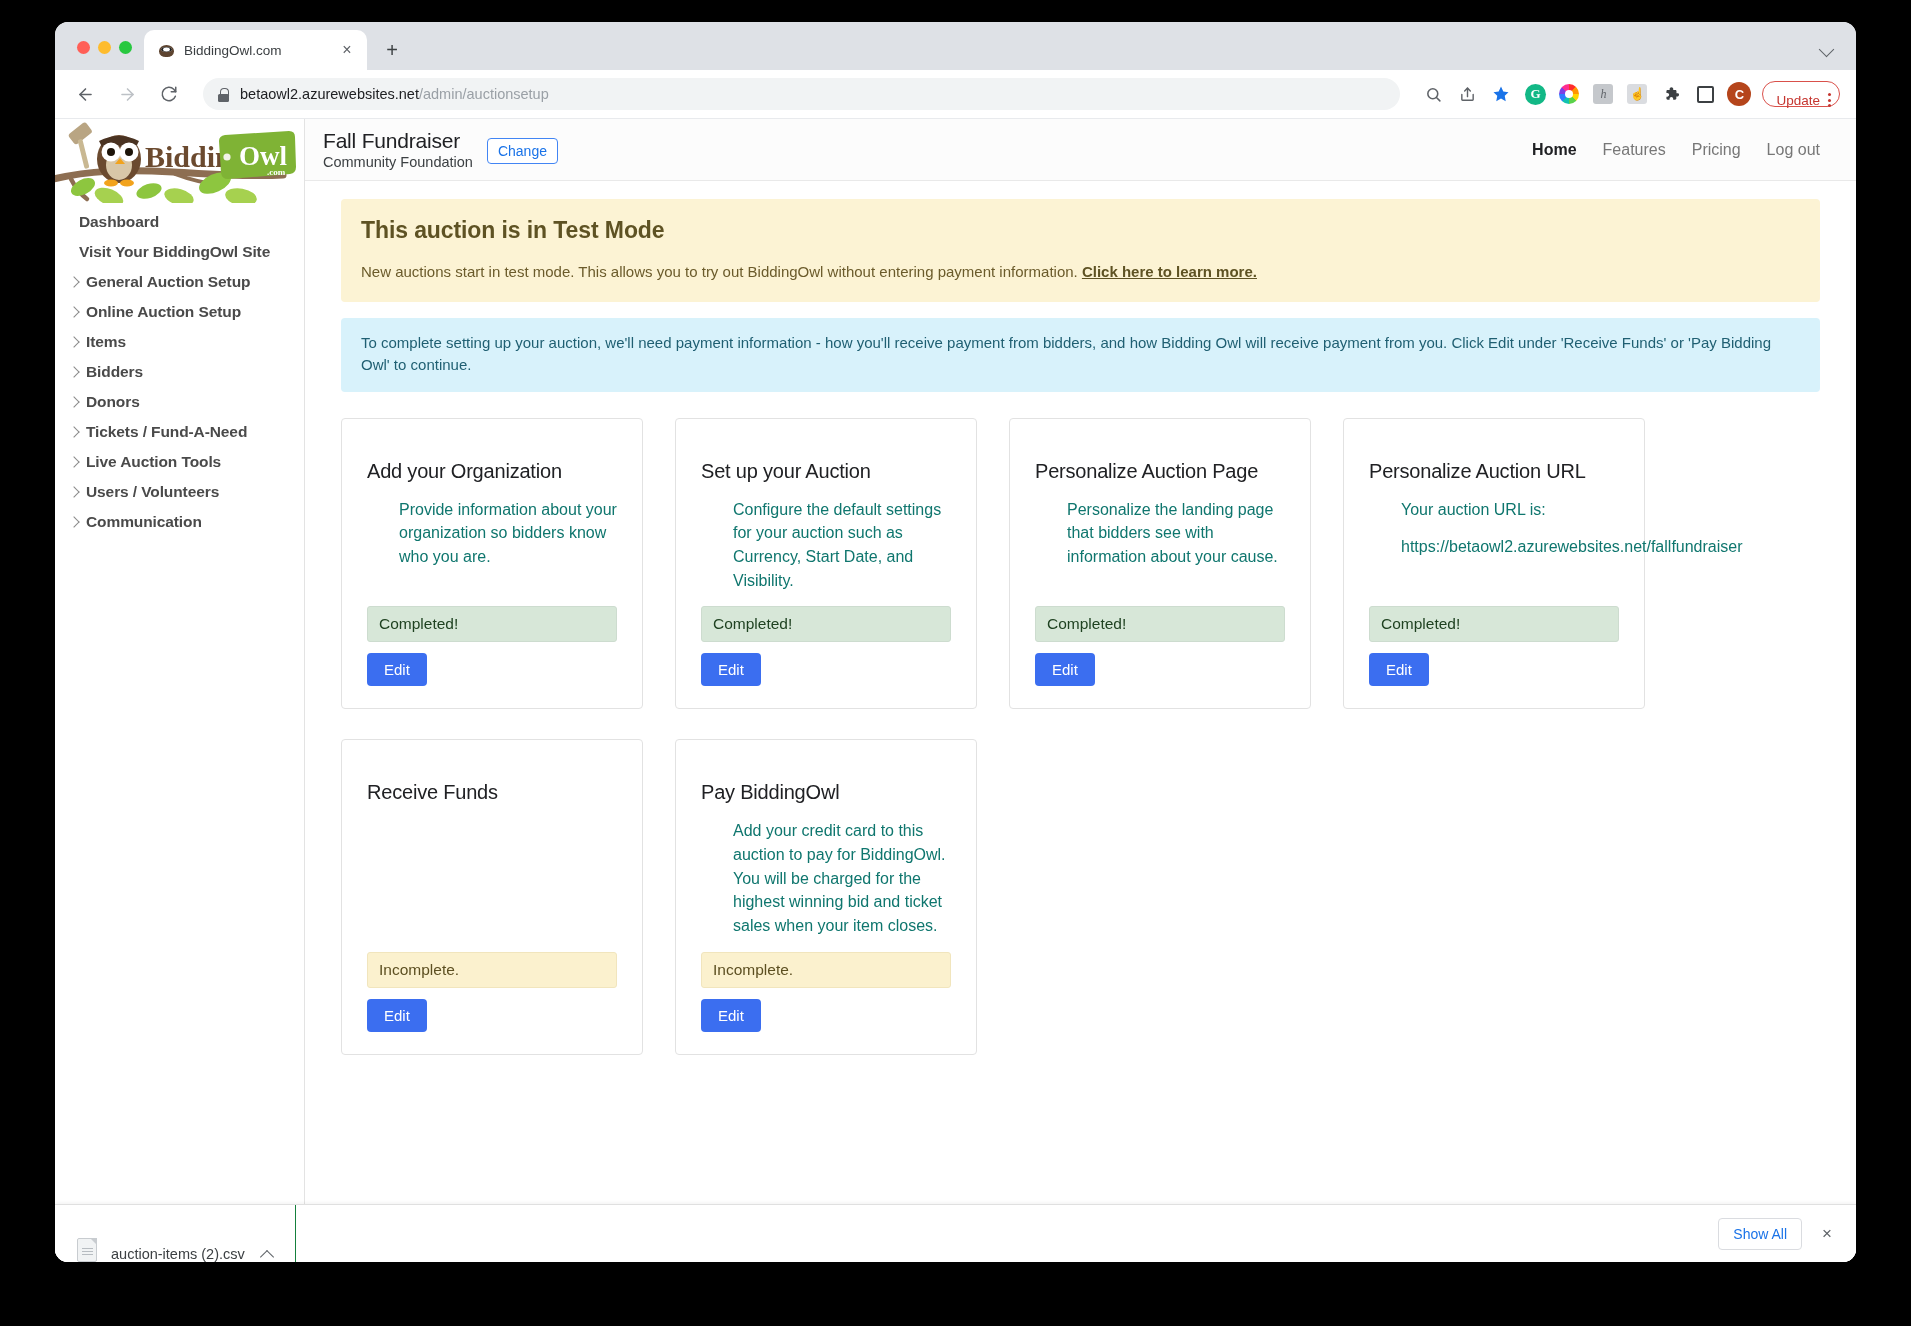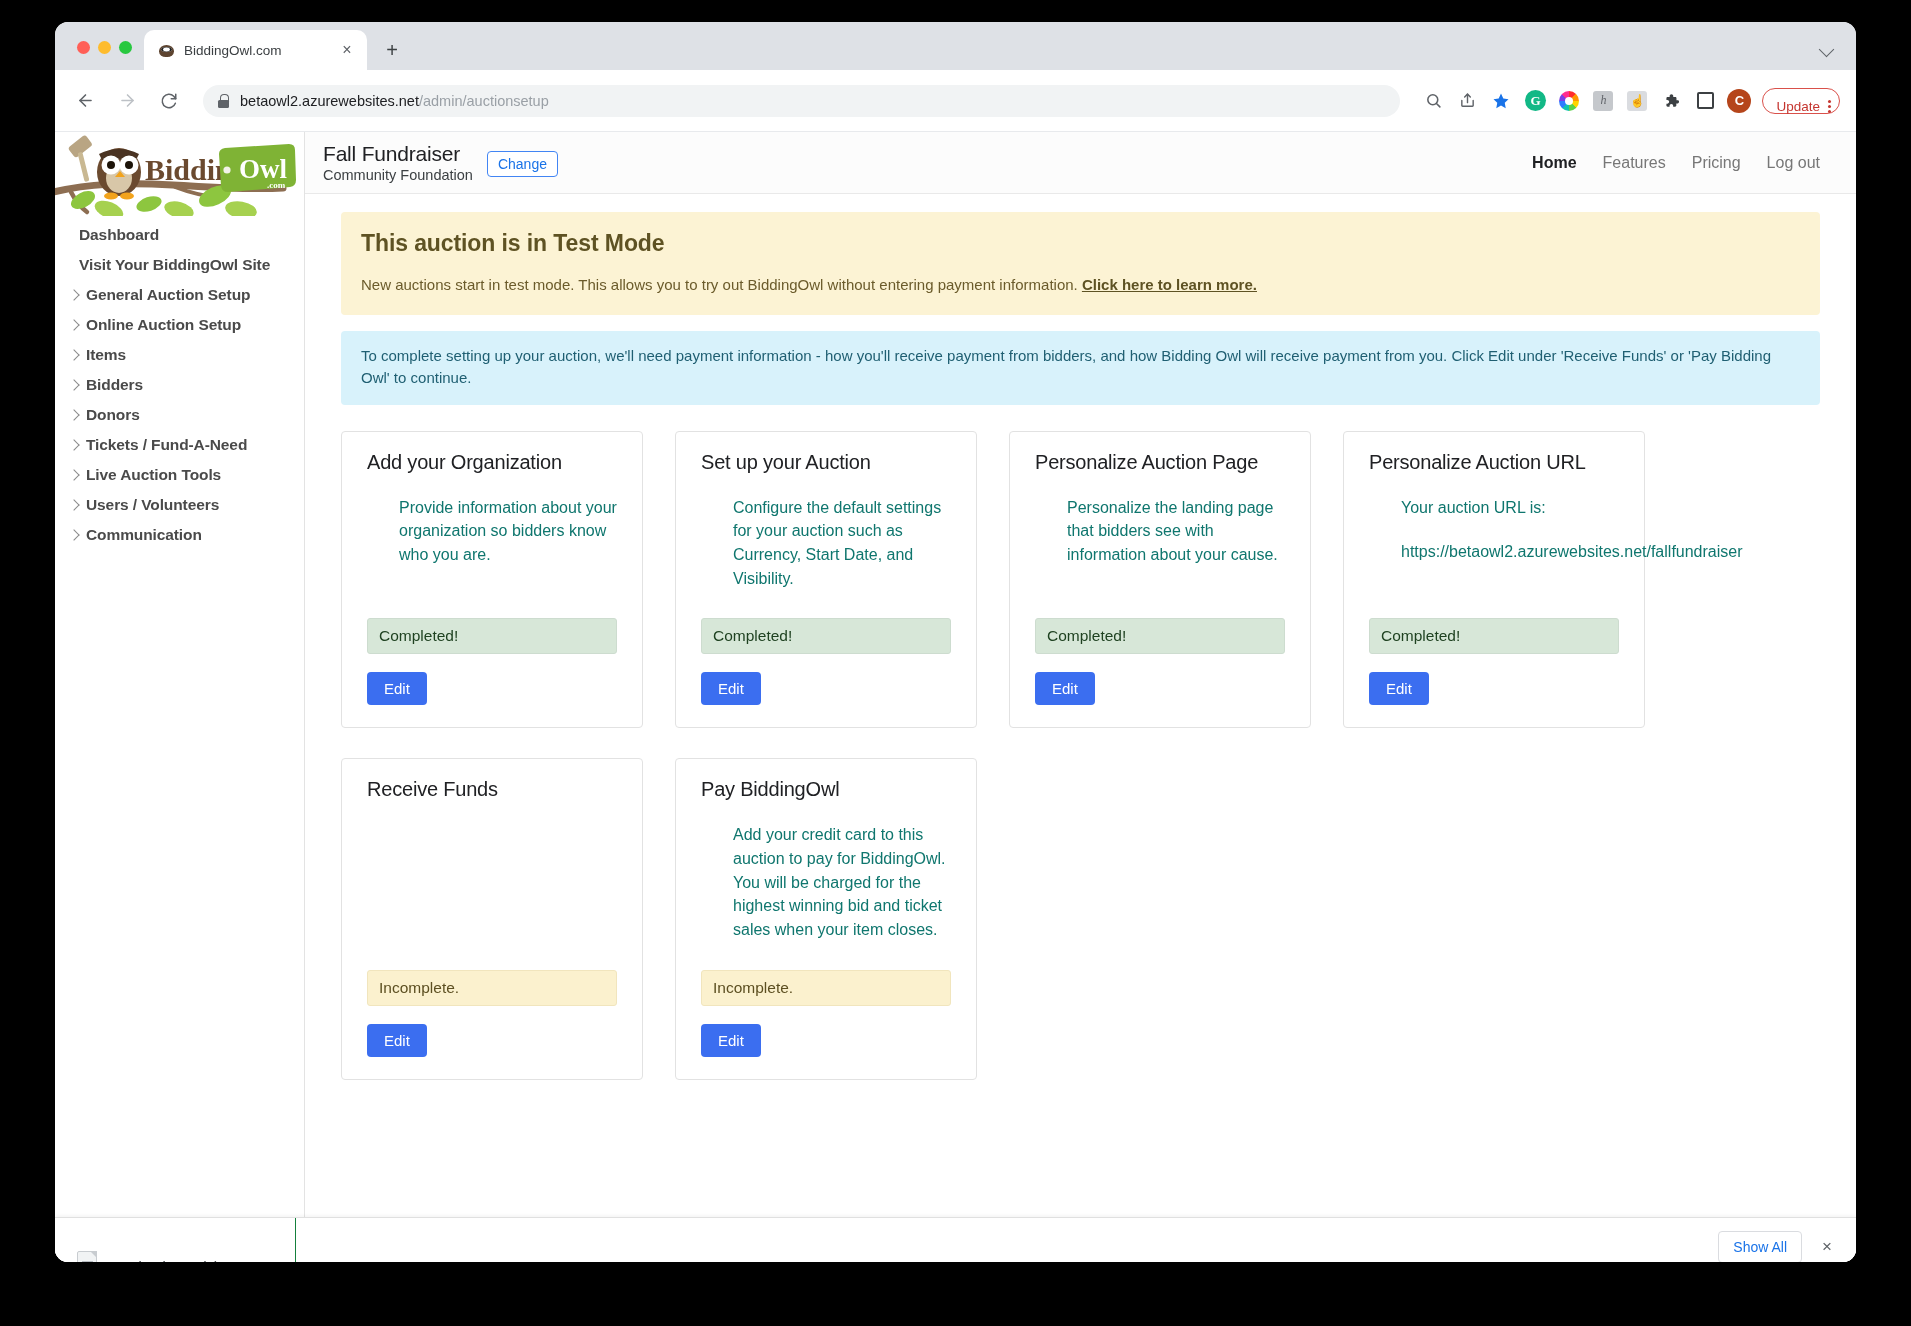--- a/index.html
+++ b/index.html
@@ -108,21 +108,21 @@
     content:""; position:absolute;
     left:3px; top:4px;
     width:10px; height:10px;
     border-right:1.8px solid #5f6368;
     border-bottom:1.8px solid #5f6368;
     transform: rotate(45deg);
   }
 
   
   .toolbar {
-    height: 62px;
+    height: 49px;
     background: #ffffff;
     display: flex;
     align-items: center;
     padding: 0 16px 0 14px;
     gap: 10px;
     border-bottom: 1px solid #e8eaed;
   }
   .nav-btn {
     width: 32px; height: 32px;
     display:flex; align-items:center; justify-content:center;
@@ -306,25 +306,24 @@
   .card-grid {
     display: flex;
     flex-wrap: wrap;
     gap: 0;
   }
   .card-slot { width: 334px; padding-right: 32px; margin-bottom: 30px; }
   .card {
     border: 1px solid #e2e2e2;
     border-radius: 4px;
     background: #fff;
-    padding: 18px 25px 22px 25px;
+    padding: 40px 25px 22px 25px;
     height: 100%;
     display: flex;
     flex-direction: column;
-    gap: 7px;
   }
   .card h3 {
     font-size: 20px;
     font-weight: 400;
     color: #202124;
     line-height: 1.25;
     margin-bottom: 14px;
     letter-spacing: -0.2px;
   }
   .card p {

